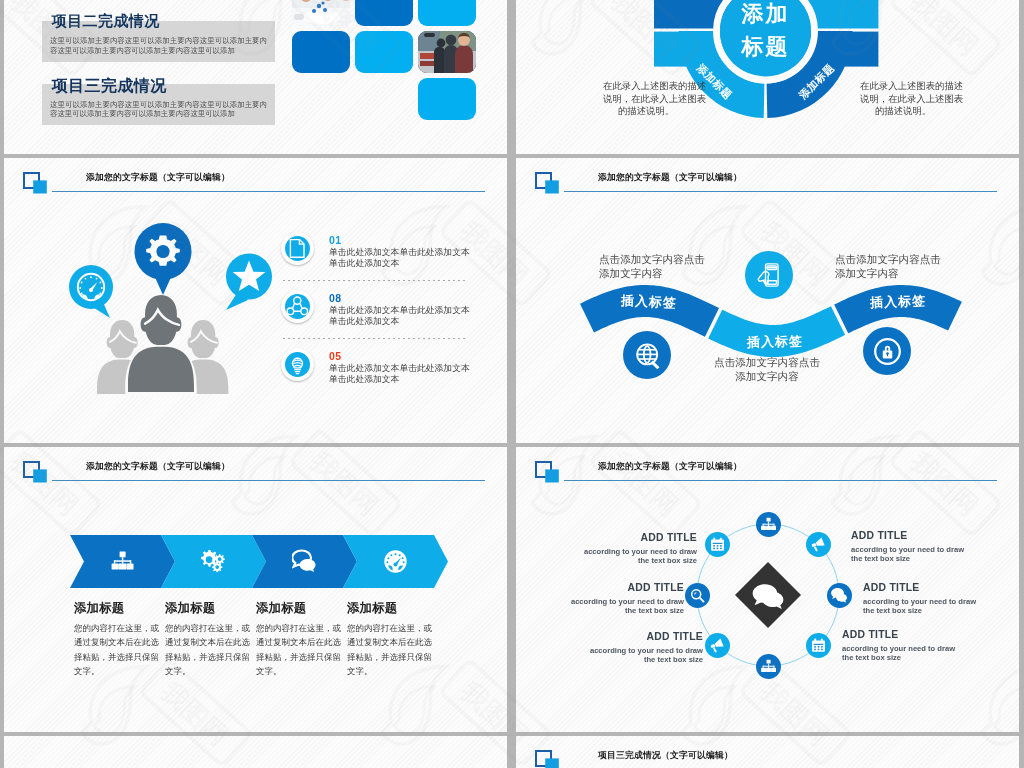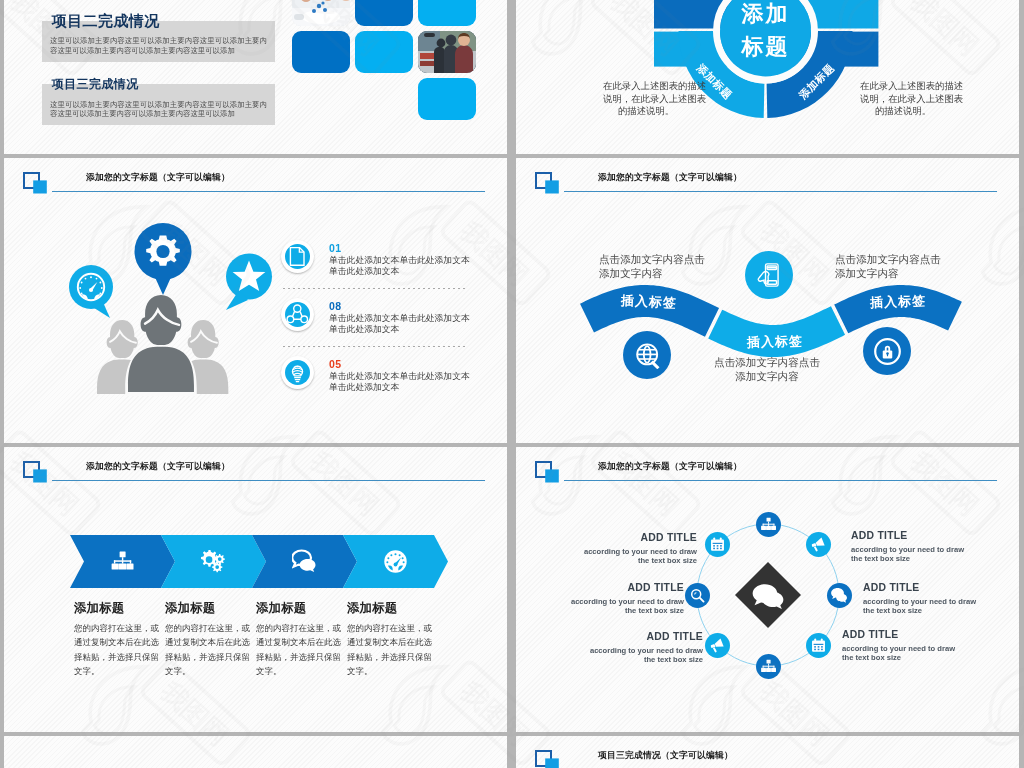--- a/index.html
+++ b/index.html
@@ -81,21 +81,21 @@
             </g>
             <circle cx="46" cy="9" r="6" fill="#e0b494"></circle>
             <path d="M40 8c0-4 3-6 6-6s6 2 6 6c0-2-2-3-6-3s-6 1-6 3z" fill="#5d3a22"></path>
             <rect x="6" y="2" width="11" height="4" rx="2" fill="#2d3238"></rect>
           </svg></div>
         <div style="position:absolute;left:414px;top:209px;width:58px;height:42px;border-radius:9px;overflow:hidden;background:#04aff1;"></div>
         <div style="position: absolute; left: 37.6px; top: 151.6px; width: 233px; height: 41px; background: rgb(214, 214, 214);"></div>
         <div style="position: absolute; left: 47.8px; top: 143.4px; font-size: 15px; font-weight: bold; color: rgb(19, 53, 94); letter-spacing: 0.4px; white-space: nowrap;">项目二完成情况</div>
         <div style="position: absolute; left: 46px; top: 167px; width: 217px; font-size: 7.4px; line-height: 9.6px; color: rgb(75, 75, 75); text-align: justify;">这里可以添加主要内容这里可以添加主要内容这里可以添加主要内容这里可以添加主要内容可以添加主要内容这里可以添加</div>
         <div style="position: absolute; left: 37.6px; top: 215px; width: 233px; height: 41px; background: rgb(214, 214, 214);"></div>
-        <div style="position: absolute; left: 47.8px; top: 206.5px; font-size: 12px; font-weight: bold; color: rgb(19, 53, 94); letter-spacing: 0.4px; white-space: nowrap;">项目三完成情况</div>
+        <div style="position: absolute; left: 47.8px; top: 206.5px; font-size: 16px; font-weight: bold; color: rgb(19, 53, 94); letter-spacing: 0.4px; white-space: nowrap;">项目三完成情况</div>
         <div style="position: absolute; left: 46px; top: 230.5px; width: 217px; font-size: 7.4px; line-height: 9.6px; color: rgb(75, 75, 75); text-align: justify;">这里可以添加主要内容这里可以添加主要内容这里可以添加主要内容这里可以添加主要内容可以添加主要内容这里可以添加</div>
       </div>
   </div>
 
   <div class="slide" id="s2" style="left:516px;top:-131px;width:503px;height:285px">
     <div class="tex"></div>
     <div id="s2body" style="position:absolute;left:0;top:0;width:503px;height:285px;z-index:3">
         <svg style="position:absolute;left:0;top:0;width:503px;height:285px" viewBox="0 0 503 285">
           <rect x="138" y="60" width="111.5" height="99.5" fill="#0a6cbd"></rect>
           <rect x="249.5" y="60" width="112.89999999999998" height="99.5" fill="#0fa8e6"></rect>
@@ -198,21 +198,21 @@
       <path d="M31 14.5 l3.3 0 0.9 4.1 a12.5 12.5 0 0 1 3.6 1.5 l3.4-2.4 2.4 2.4 -2.4 3.4 a12.5 12.5 0 0 1 1.5 3.6 l4.1 0.9 0 3.3 -4.1 0.9 a12.5 12.5 0 0 1-1.5 3.6 l2.4 3.4 -2.4 2.4 -3.4-2.4 a12.5 12.5 0 0 1-3.6 1.5 l-0.9 4.1 -3.3 0 -3.3 0 -0.9-4.1 a12.5 12.5 0 0 1-3.6-1.5 l-3.4 2.4 -2.4-2.4 2.4-3.4 a12.5 12.5 0 0 1-1.5-3.6 l-4.1-0.9 0-3.3 4.1-0.9 a12.5 12.5 0 0 1 1.5-3.6 l-2.4-3.4 2.4-2.4 3.4 2.4 a12.5 12.5 0 0 1 3.6-1.5 l0.9-4.1z" fill="#fff"></path>
       <circle cx="31" cy="30.5" r="6.6" fill="#0a6cbd"></circle>
     </svg>
 
     <svg style="position:absolute;left:217px;top:94px;width:56px;height:64px;z-index:3" viewBox="0 0 56 64">
       <circle cx="28" cy="24.5" r="23" fill="#0eace8"></circle>
       <path d="M18 38L5 58l22-10z" fill="#0eace8"></path>
       <path d="M28 8.6 l4.4 11.1 12.0 0.4 -9.4 7.4 3.2 11.6 -10.2-6.4 -10.2 6.4 3.2-11.6 -9.4-7.4 12.0-0.4z" fill="#fff"></path>
     </svg>
 
-    <div id="s3list" style="position:absolute;left:0;top:8px;width:503px;height:285px;z-index:3">
+    <div id="s3list" style="position:absolute;left:0;top:0;width:503px;height:285px;z-index:3">
         <div class="s3row">
           <div class="s3badge" style="left:277px;top:74px">
             <div style="position:absolute;left:4px;top:4px;width:25px;height:25px;border-radius:50%;background:#0eace8"></div>
             <div style="position:absolute;left:4px;top:4px;width:25px;height:25px"><svg width="25" height="25" viewBox="0 0 25 25">
                 <g fill="none" stroke="#fff" stroke-width="1.4">
                   <path d="M5.4 3.6h9.2L19 8v13.2H5.4z"></path>
                   <path d="M14.4 3.7v4.4h4.4"></path>
                 </g>
               </svg></div>
           </div>

